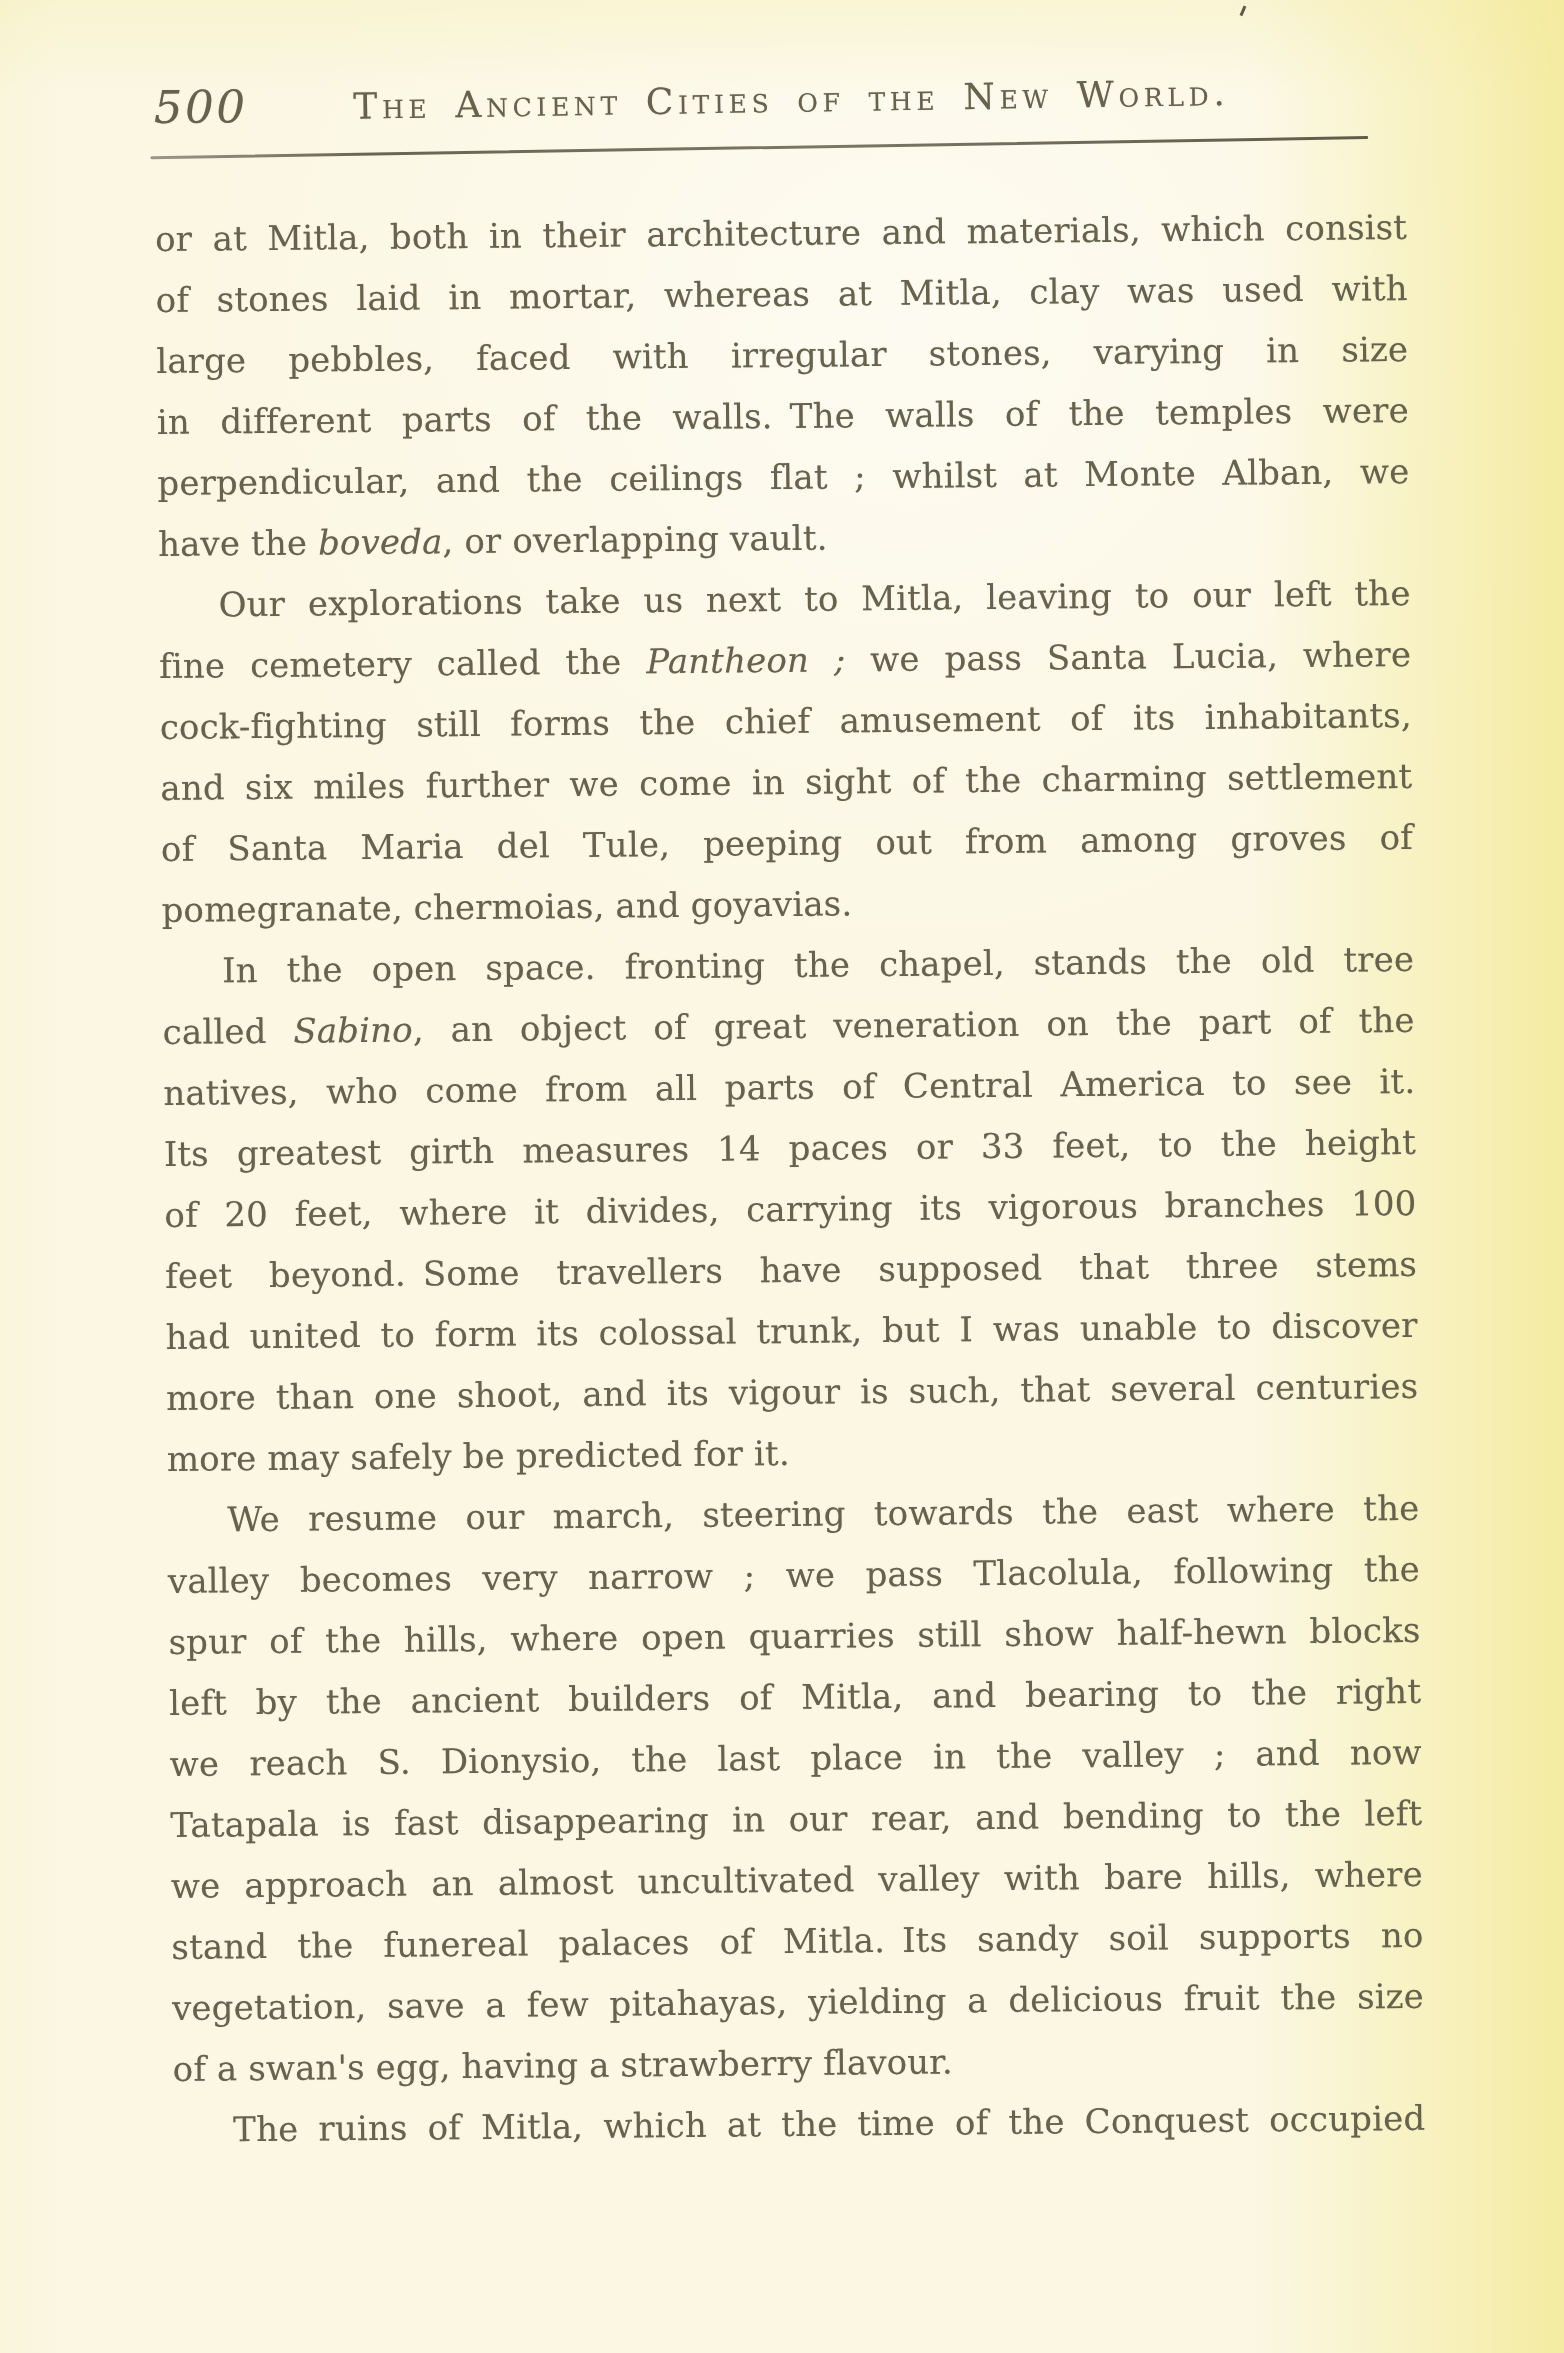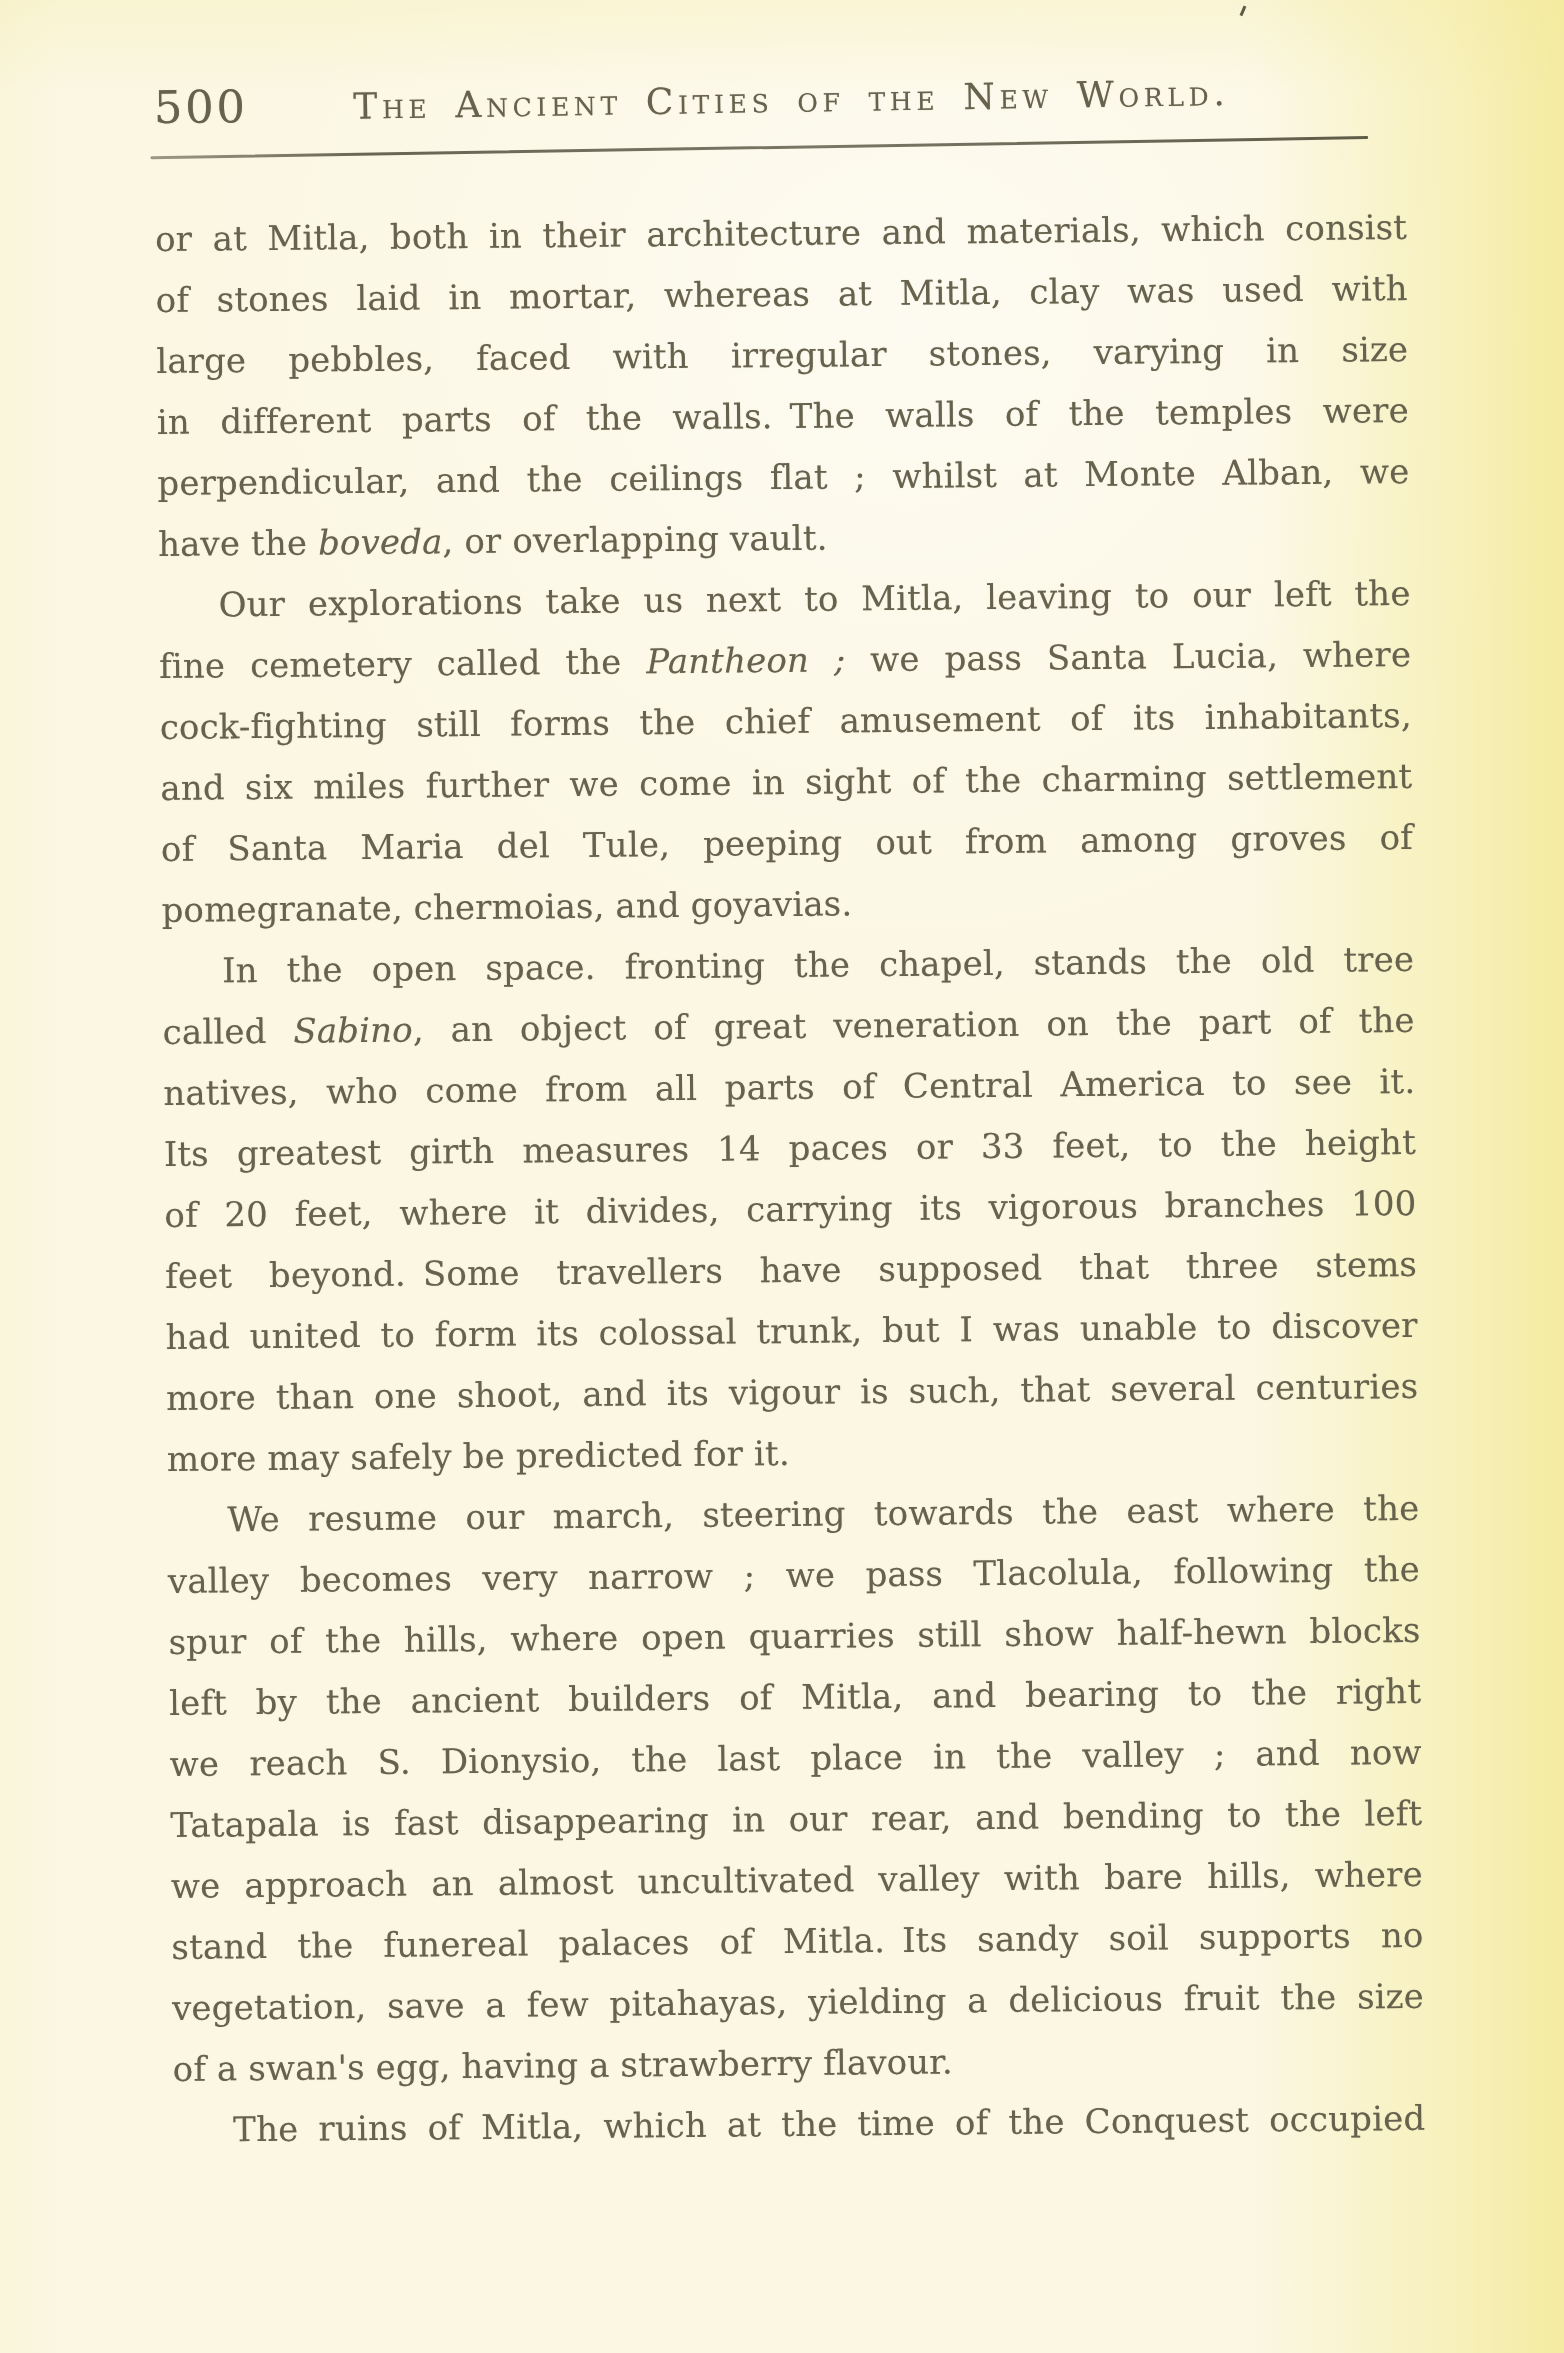--- a/index.html
+++ b/index.html
@@ -42,20 +42,21 @@
     color: #66624d;
   }
 
   .page-number {
     position: absolute;
     left: 163px;
     top: 75px;
     font-size: 45px;
     letter-spacing: 2.6px;
     text-shadow: 0 0 0.9px rgba(102,98,77,0.45);
+    font-style: italic;
   }
 
   .running-title {
     position: absolute;
     left: 201px;
     top: 79px;
     width: 1199px;
     text-align: center;
     font-variant: small-caps;
     font-size: 36px;

